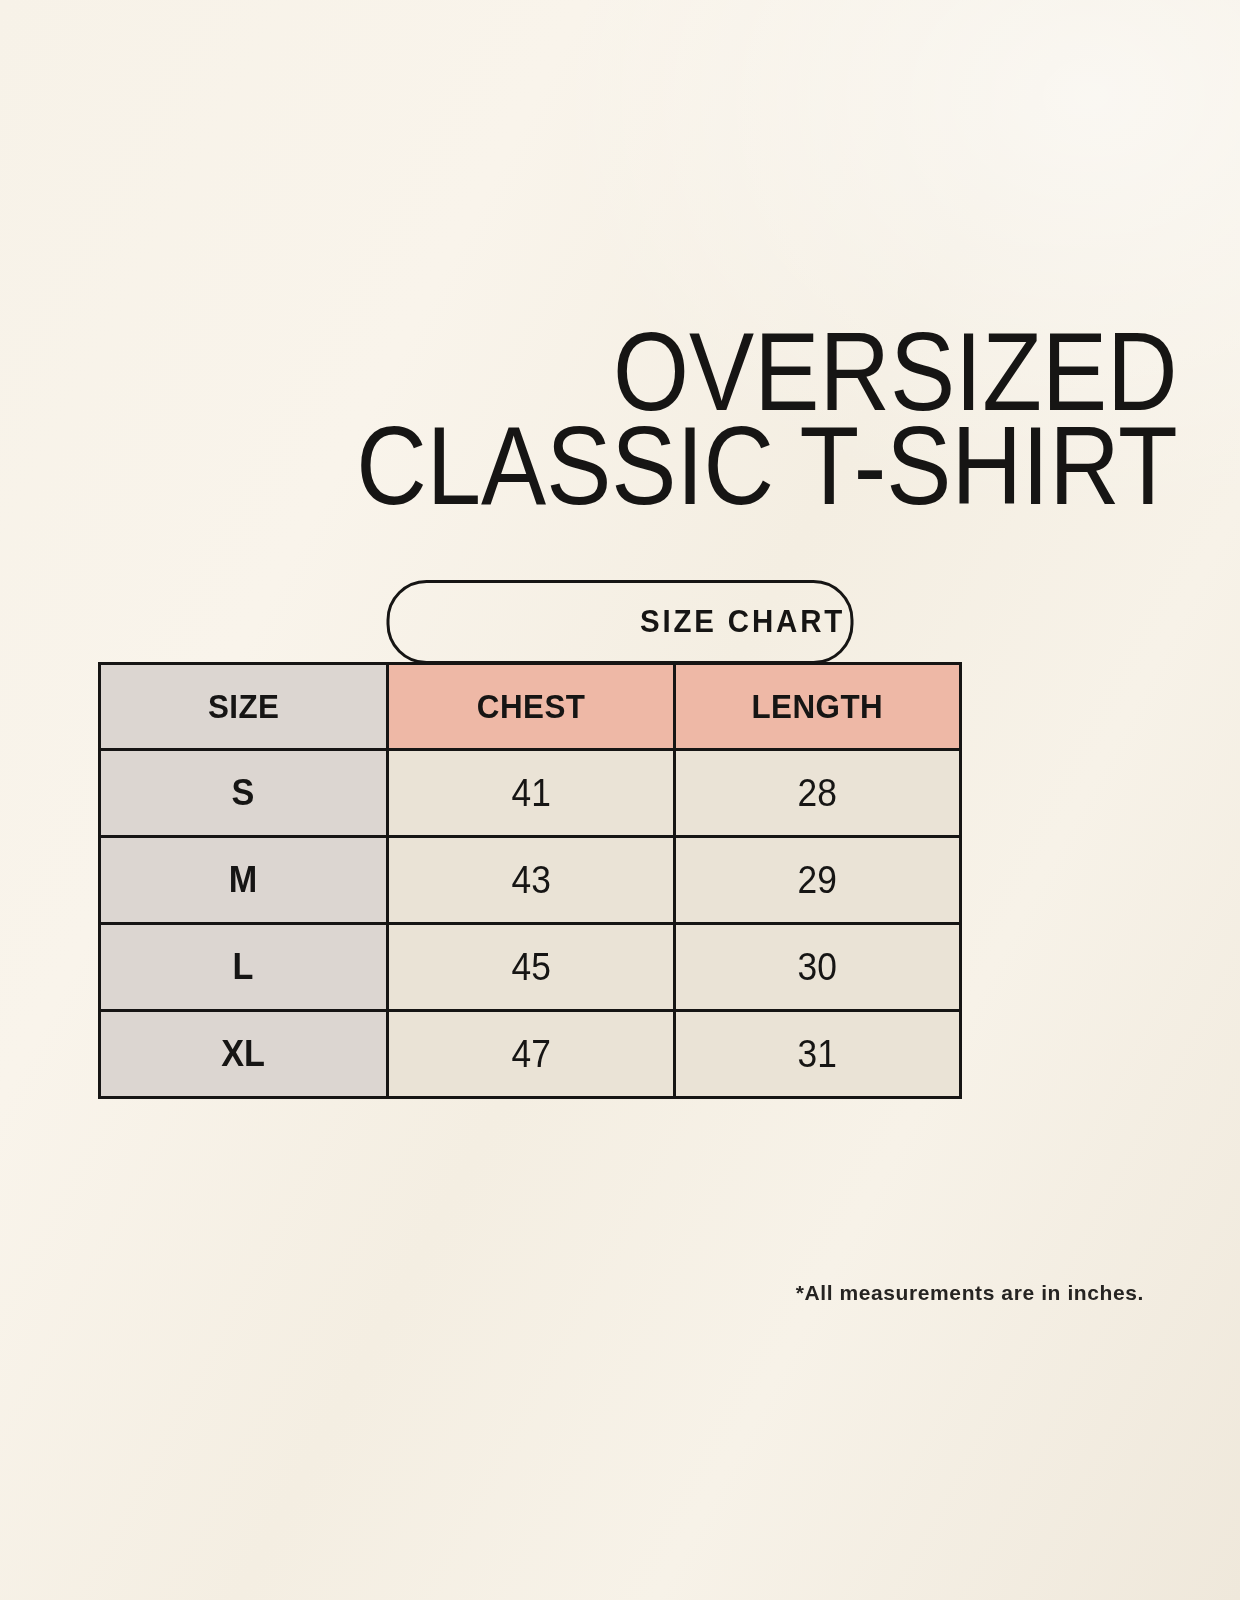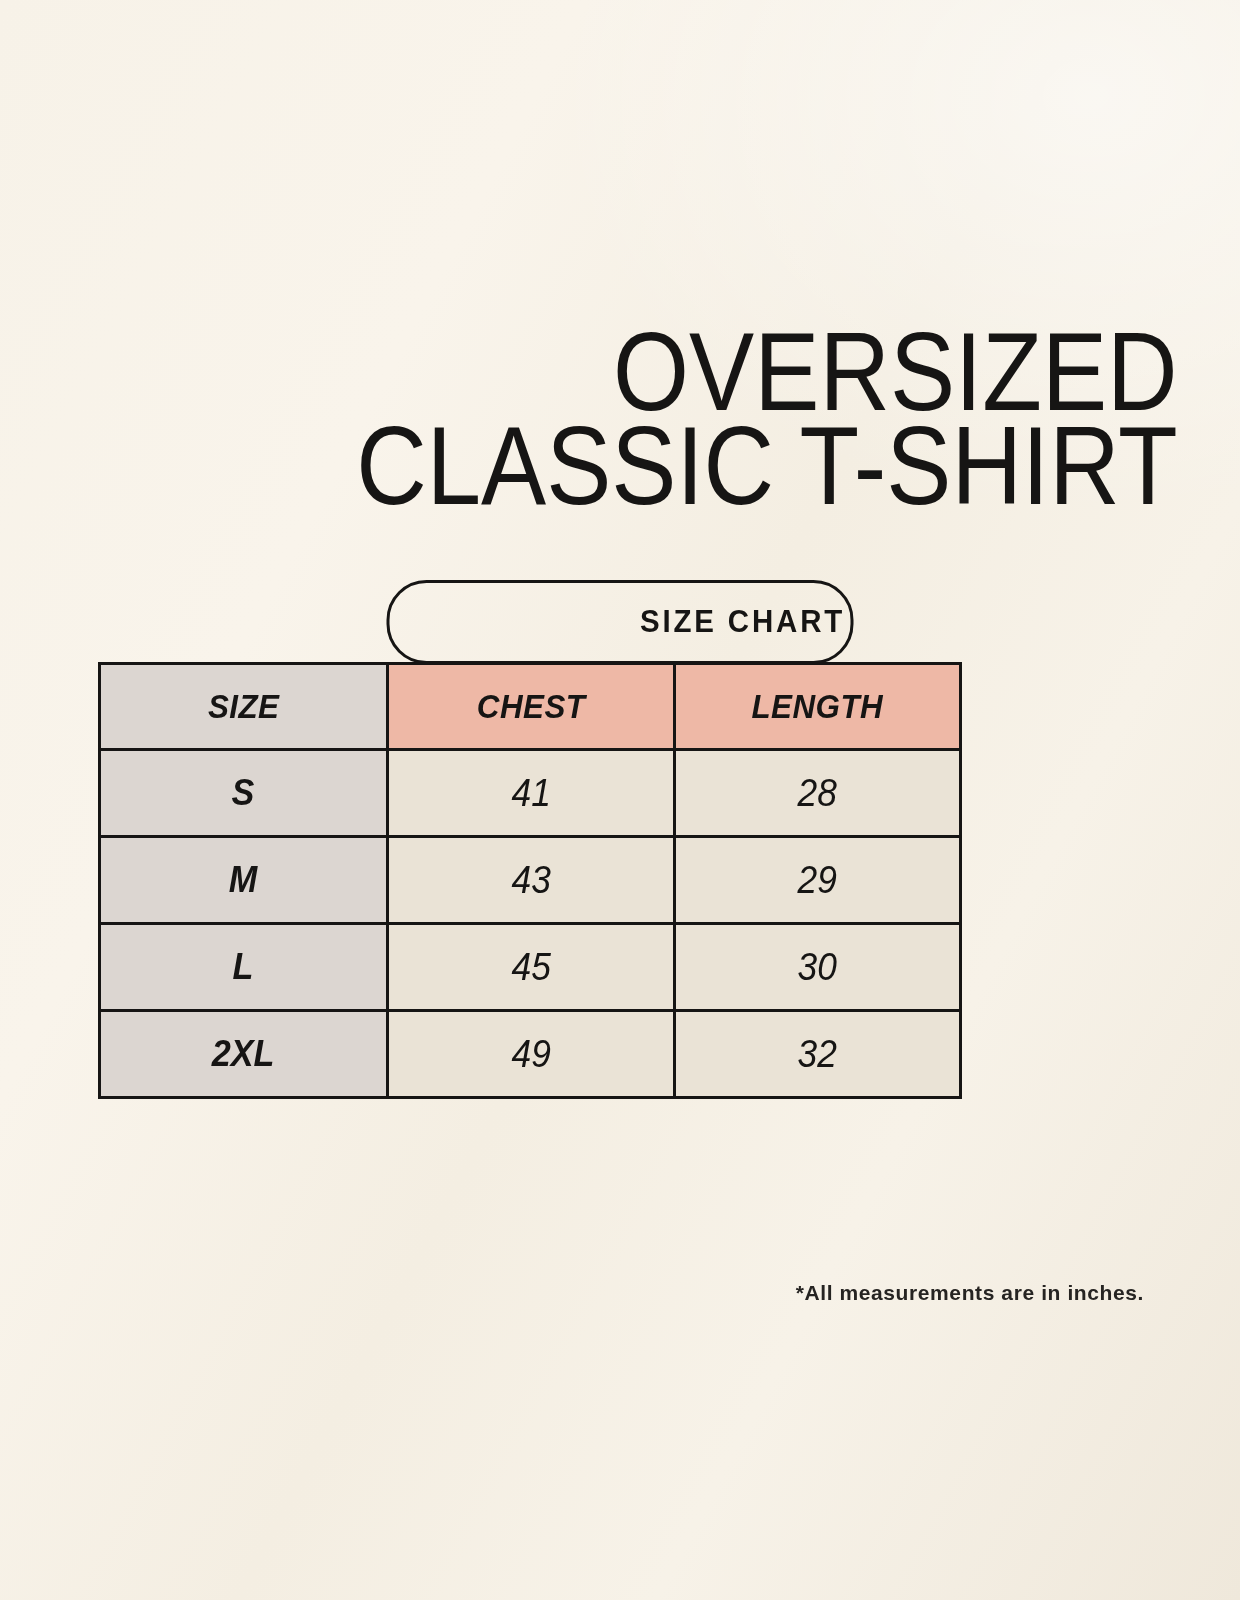--- a/index.html
+++ b/index.html
@@ -71,21 +71,20 @@
     white-space: nowrap;
   }
 
   table.size-table {
     position: absolute;
     left: 98px;
     top: 662px;
     width: 864px;
     border-collapse: collapse;
     table-layout: fixed;
-    font-style: italic;
   }
   .size-table th, .size-table td {
     border: 3px solid var(--table_border);
     text-align: center;
     vertical-align: middle;
     padding: 0;
   }
   .size-table th { height: 86px; }
   .size-table td { height: 87px; }
   .size-table col.c1, .size-table col.c2 { width: 33.4%; }
@@ -173,22 +172,22 @@
         <td class="col-size"><span class="size-label">M</span></td>
         <td><span class="num-label">43</span></td>
         <td><span class="num-label">29</span></td>
       </tr>
       <tr>
         <td class="col-size"><span class="size-label">L</span></td>
         <td><span class="num-label">45</span></td>
         <td><span class="num-label">30</span></td>
       </tr>
       <tr>
-        <td class="col-size"><span class="size-label">2XL</span></td>
-        <td><span class="num-label">49</span></td>
-        <td><span class="num-label">32</span></td>
+        <td class="col-size"><span class="size-label">XL</span></td>
+        <td><span class="num-label">47</span></td>
+        <td><span class="num-label">31</span></td>
       </tr>
     </tbody>
   </table>
 
   <div class="footnote">*All measurements are in inches.</div>
 
 </div>
 
 </body></html>

